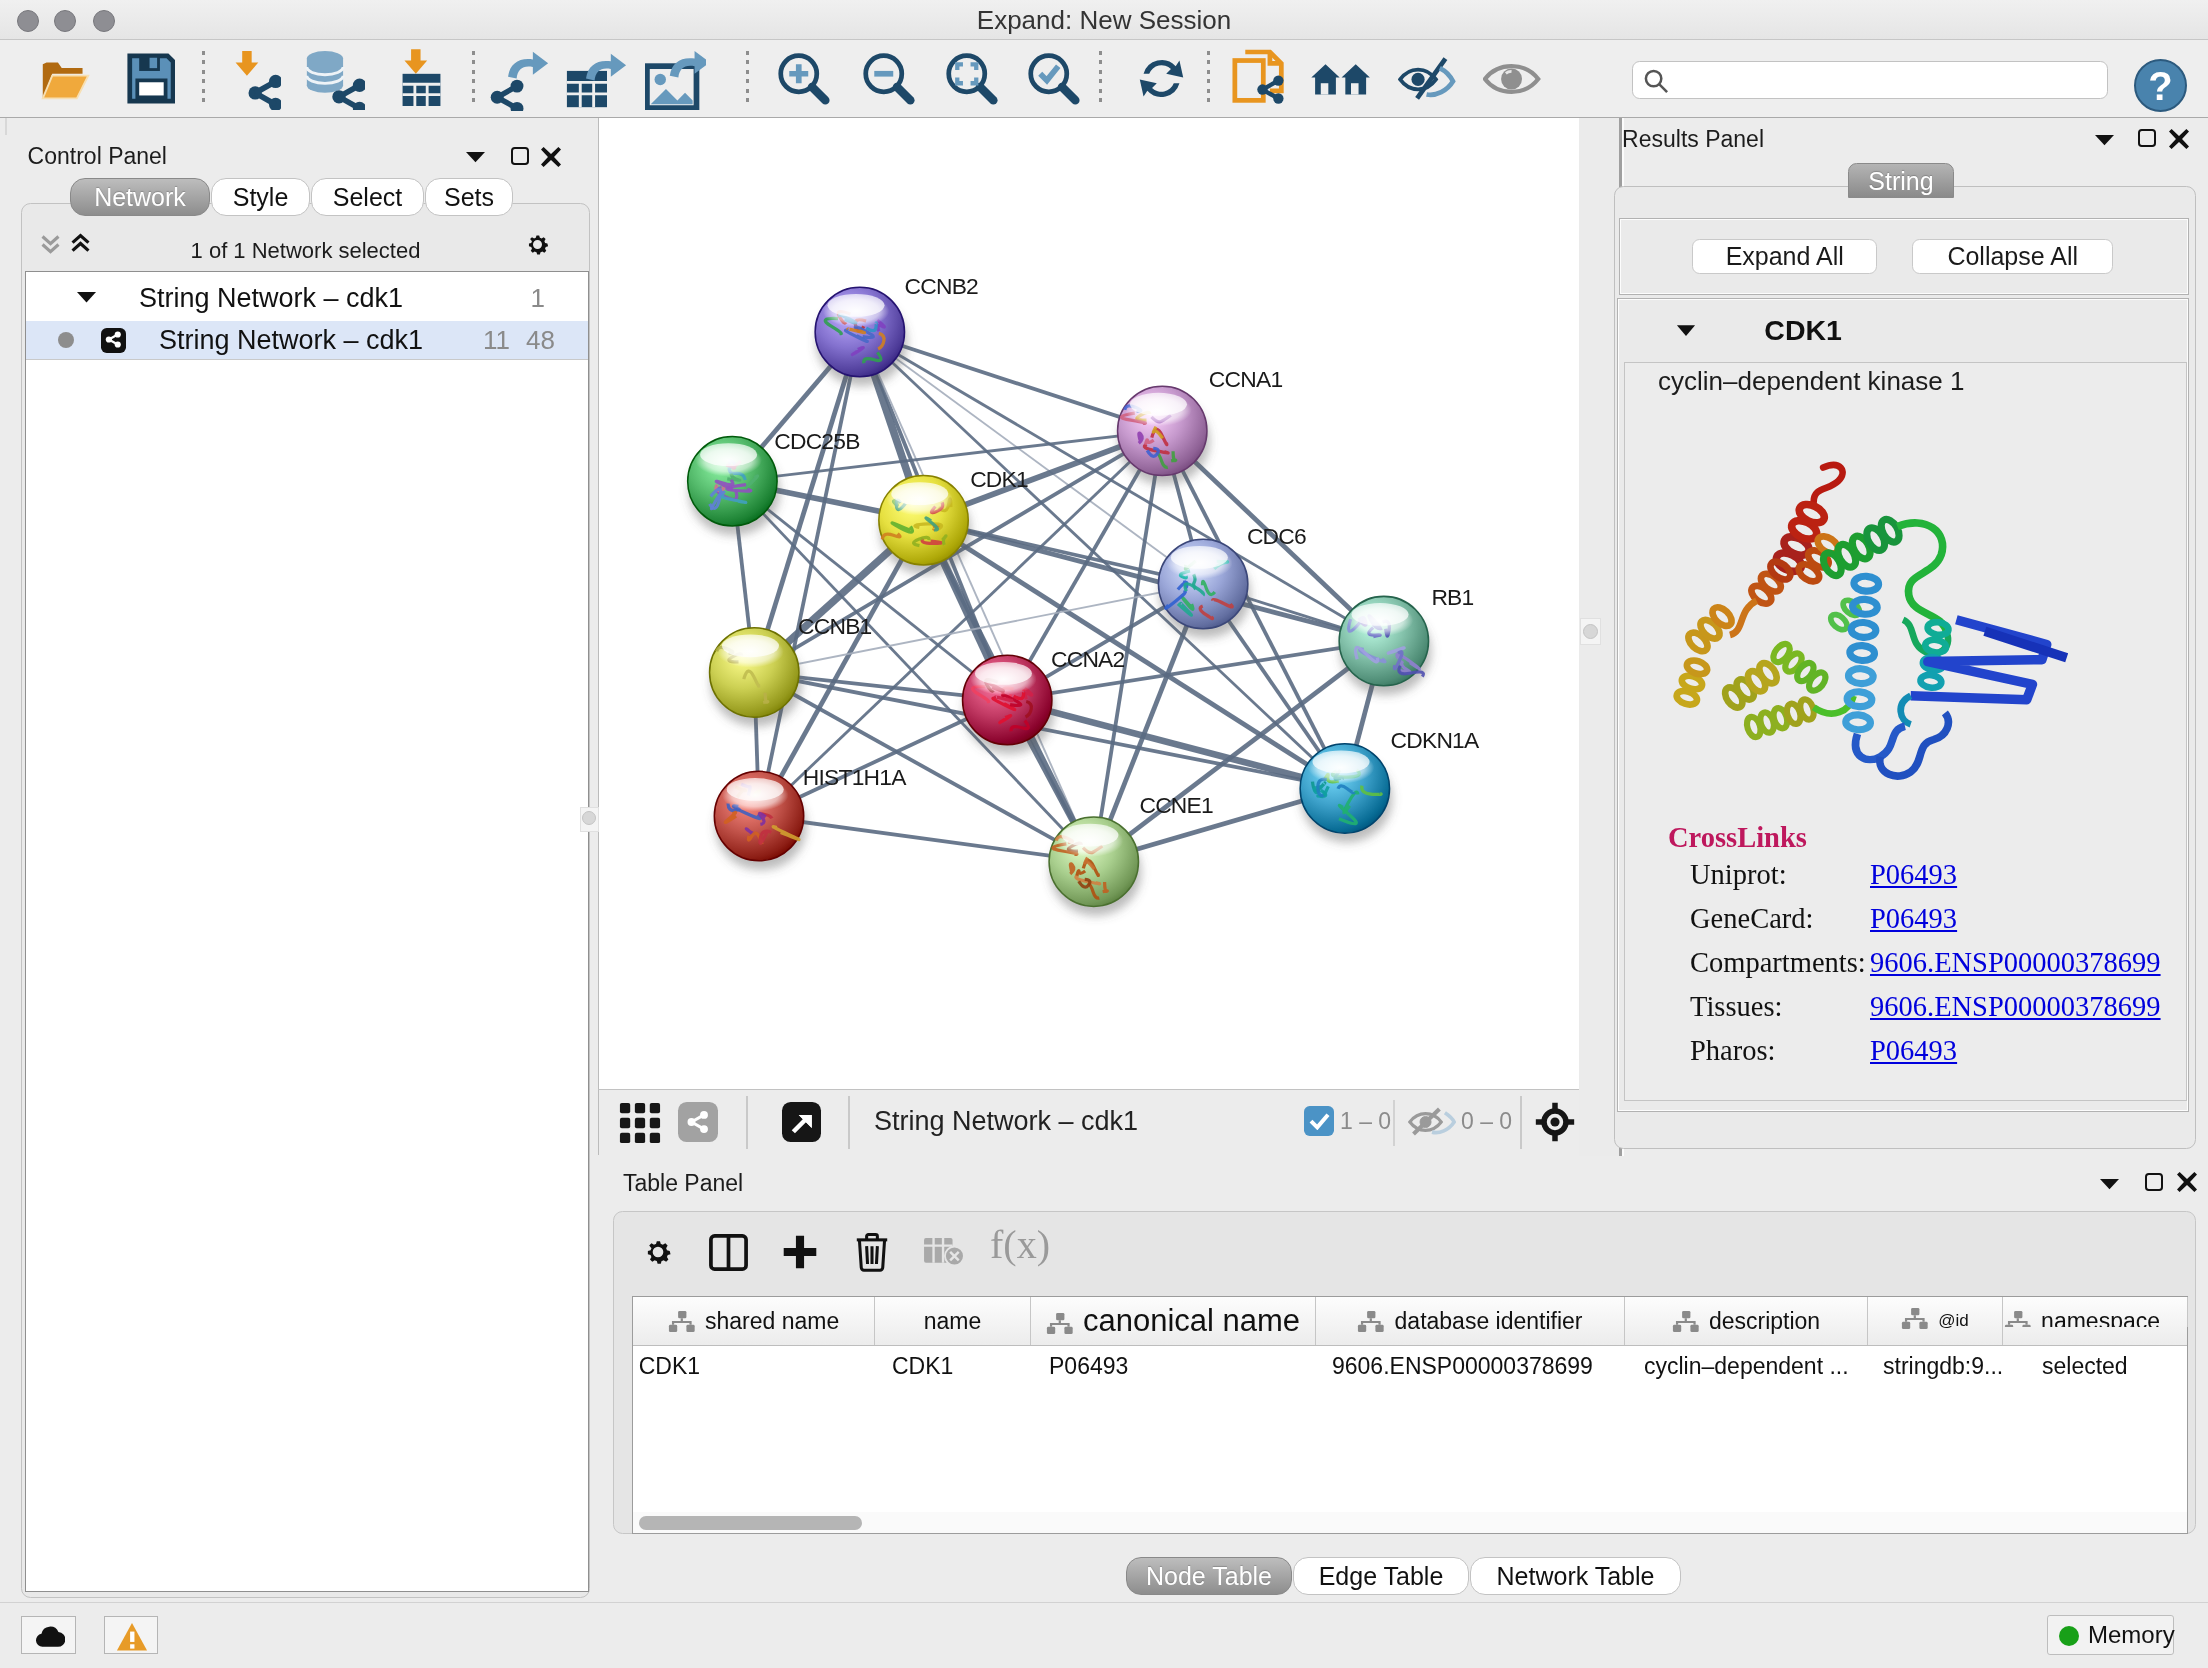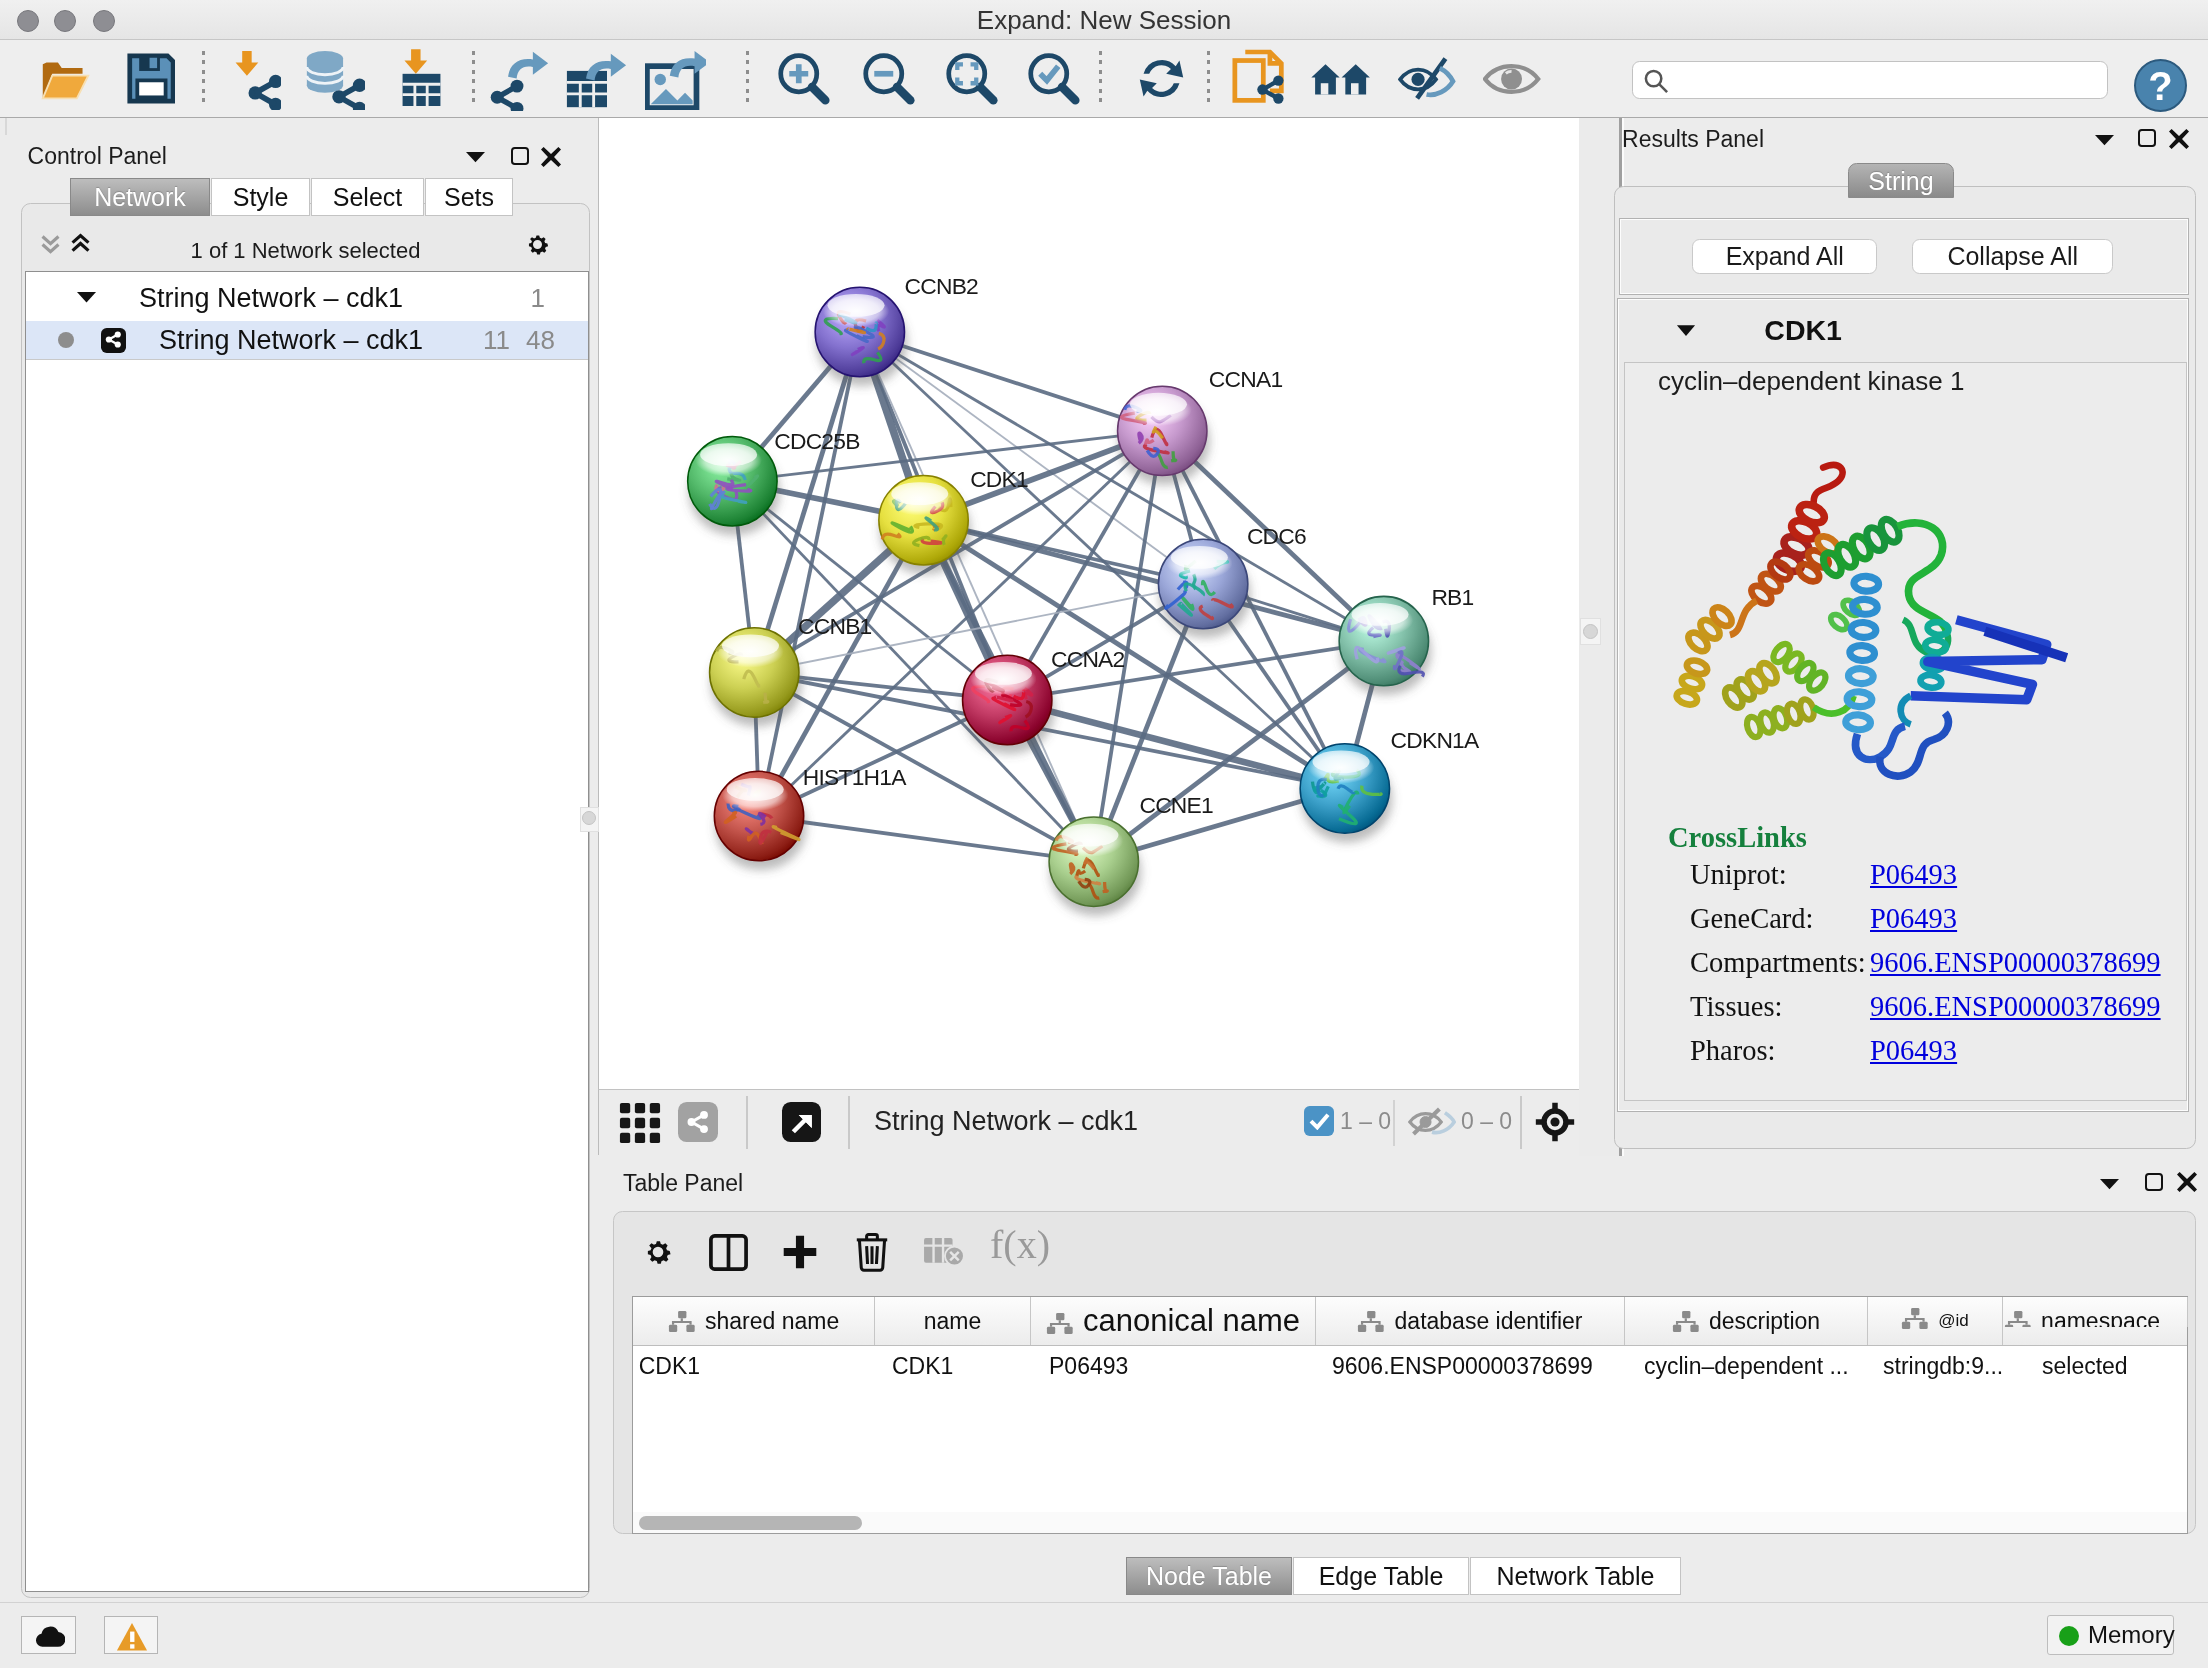--- a/index.html
+++ b/index.html
@@ -1,18 +1,18 @@
 <!DOCTYPE html>
 <html style="font-size:15px"><head><meta charset="utf-8">
 <style>
 *{margin:0;padding:0;box-sizing:border-box}
 html,body{width:2208px;height:1668px;font-family:"Liberation Sans",sans-serif;background:#ececec;overflow:hidden;position:relative}
 .abs{position:absolute}
 .ptitle{font-size:23px;color:#1c1c1c}
-.tab{display:inline-block;text-align:center;font-size:25px;line-height:36px;height:38px;border:1px solid #c3c3c3;background:#fff;color:#111;border-radius:0}
+.tab{display:inline-block;text-align:center;font-size:25px;line-height:36px;height:38px;border:1px solid #c3c3c3;background:#fff;color:#111;border-radius:15px}
 .tabsel{background:linear-gradient(#bdbdbd,#8d8d8d);color:#fff;border-color:#898989;text-shadow:0 -1px 1px rgba(0,0,0,.2)}
 </style></head>
 <body>
 
 <div class="abs" style="left:0;top:0;width:2208px;height:40px;background:linear-gradient(#f0f0f0,#e5e5e5);border-bottom:1.9px solid #c6c6c6">
   <div class="abs" style="left:17px;top:9.5px;width:22px;height:22px;border-radius:50%;background:#8e8e93;border:1px solid #78787d"></div>
   <div class="abs" style="left:54px;top:9.5px;width:22px;height:22px;border-radius:50%;background:#8e8e93;border:1px solid #78787d"></div>
   <div class="abs" style="left:93px;top:9.5px;width:22px;height:22px;border-radius:50%;background:#8e8e93;border:1px solid #78787d"></div>
   <div class="abs" style="left:0;top:0;width:2208px;height:40px;text-align:center;font-size:26px;line-height:40px;color:#343434;font-weight:500">Expand: New Session</div>
 </div>
@@ -737,21 +737,21 @@
           <ellipse cx="280.75" cy="179.25" rx="11" ry="6.6" fill="none" stroke="#10ac96" stroke-width="7" transform="rotate(187.70324814925266 280.75 179.25)"></ellipse>
           <ellipse cx="278.25" cy="197.75" rx="11" ry="6.6" fill="none" stroke="#10ac96" stroke-width="7" transform="rotate(187.70324814925266 278.25 197.75)"></ellipse>
           <ellipse cx="275.75" cy="216.25" rx="11" ry="6.6" fill="none" stroke="#12a0b0" stroke-width="7" transform="rotate(187.70324814925266 275.75 216.25)"></ellipse>
           <ellipse cx="273.25" cy="234.75" rx="11" ry="6.6" fill="none" stroke="#12a0b0" stroke-width="7" transform="rotate(187.70324814925266 273.25 234.75)"></ellipse>
           <path d="M300 170 L395 196 L390 212 L270 214 L380 238 L374 254 L252 250" stroke="#2244cc" stroke-width="10" fill="none" stroke-linejoin="round"></path>
           <path d="M416 210 L330 182" stroke="#1632b8" stroke-width="10" fill="none"></path>
           <path d="M252 250 C236 258 240 276 252 280" stroke="#128cb4" stroke-width="7" fill="none"></path>
           <path d="M196 290 C188 314 206 322 220 314 C238 304 228 286 246 282" stroke="#2559c8" stroke-width="8" fill="none"></path>
           <path d="M220 314 C216 332 238 340 252 330 C266 320 258 300 276 296 C290 292 296 278 288 268" stroke="#2050c0" stroke-width="8" fill="none"></path>
         </svg>
-      <div style="position:absolute;left:43px;top:459px;font-family:'Liberation Serif',serif;font-size:28.5px;font-weight:bold;color:#15803d">CrossLinks</div>
+      <div style="position:absolute;left:43px;top:459px;font-family:'Liberation Serif',serif;font-size:28.5px;font-weight:bold;color:#be185d">CrossLinks</div>
       <div style="position:absolute;left:65px;top:490px;font-family:'Liberation Serif',serif;font-size:28.5px;color:#111;line-height:44px">
         <div>Uniprot:</div>
           <div>GeneCard:</div>
           <div>Compartments:</div>
           <div>Tissues:</div>
           <div>Pharos:</div>
       </div>
       <div style="position:absolute;left:245px;top:490px;font-family:'Liberation Serif',serif;font-size:28.5px;color:#0000dd;line-height:44px;text-decoration:underline">
         <div>P06493</div>
           <div>P06493</div>

